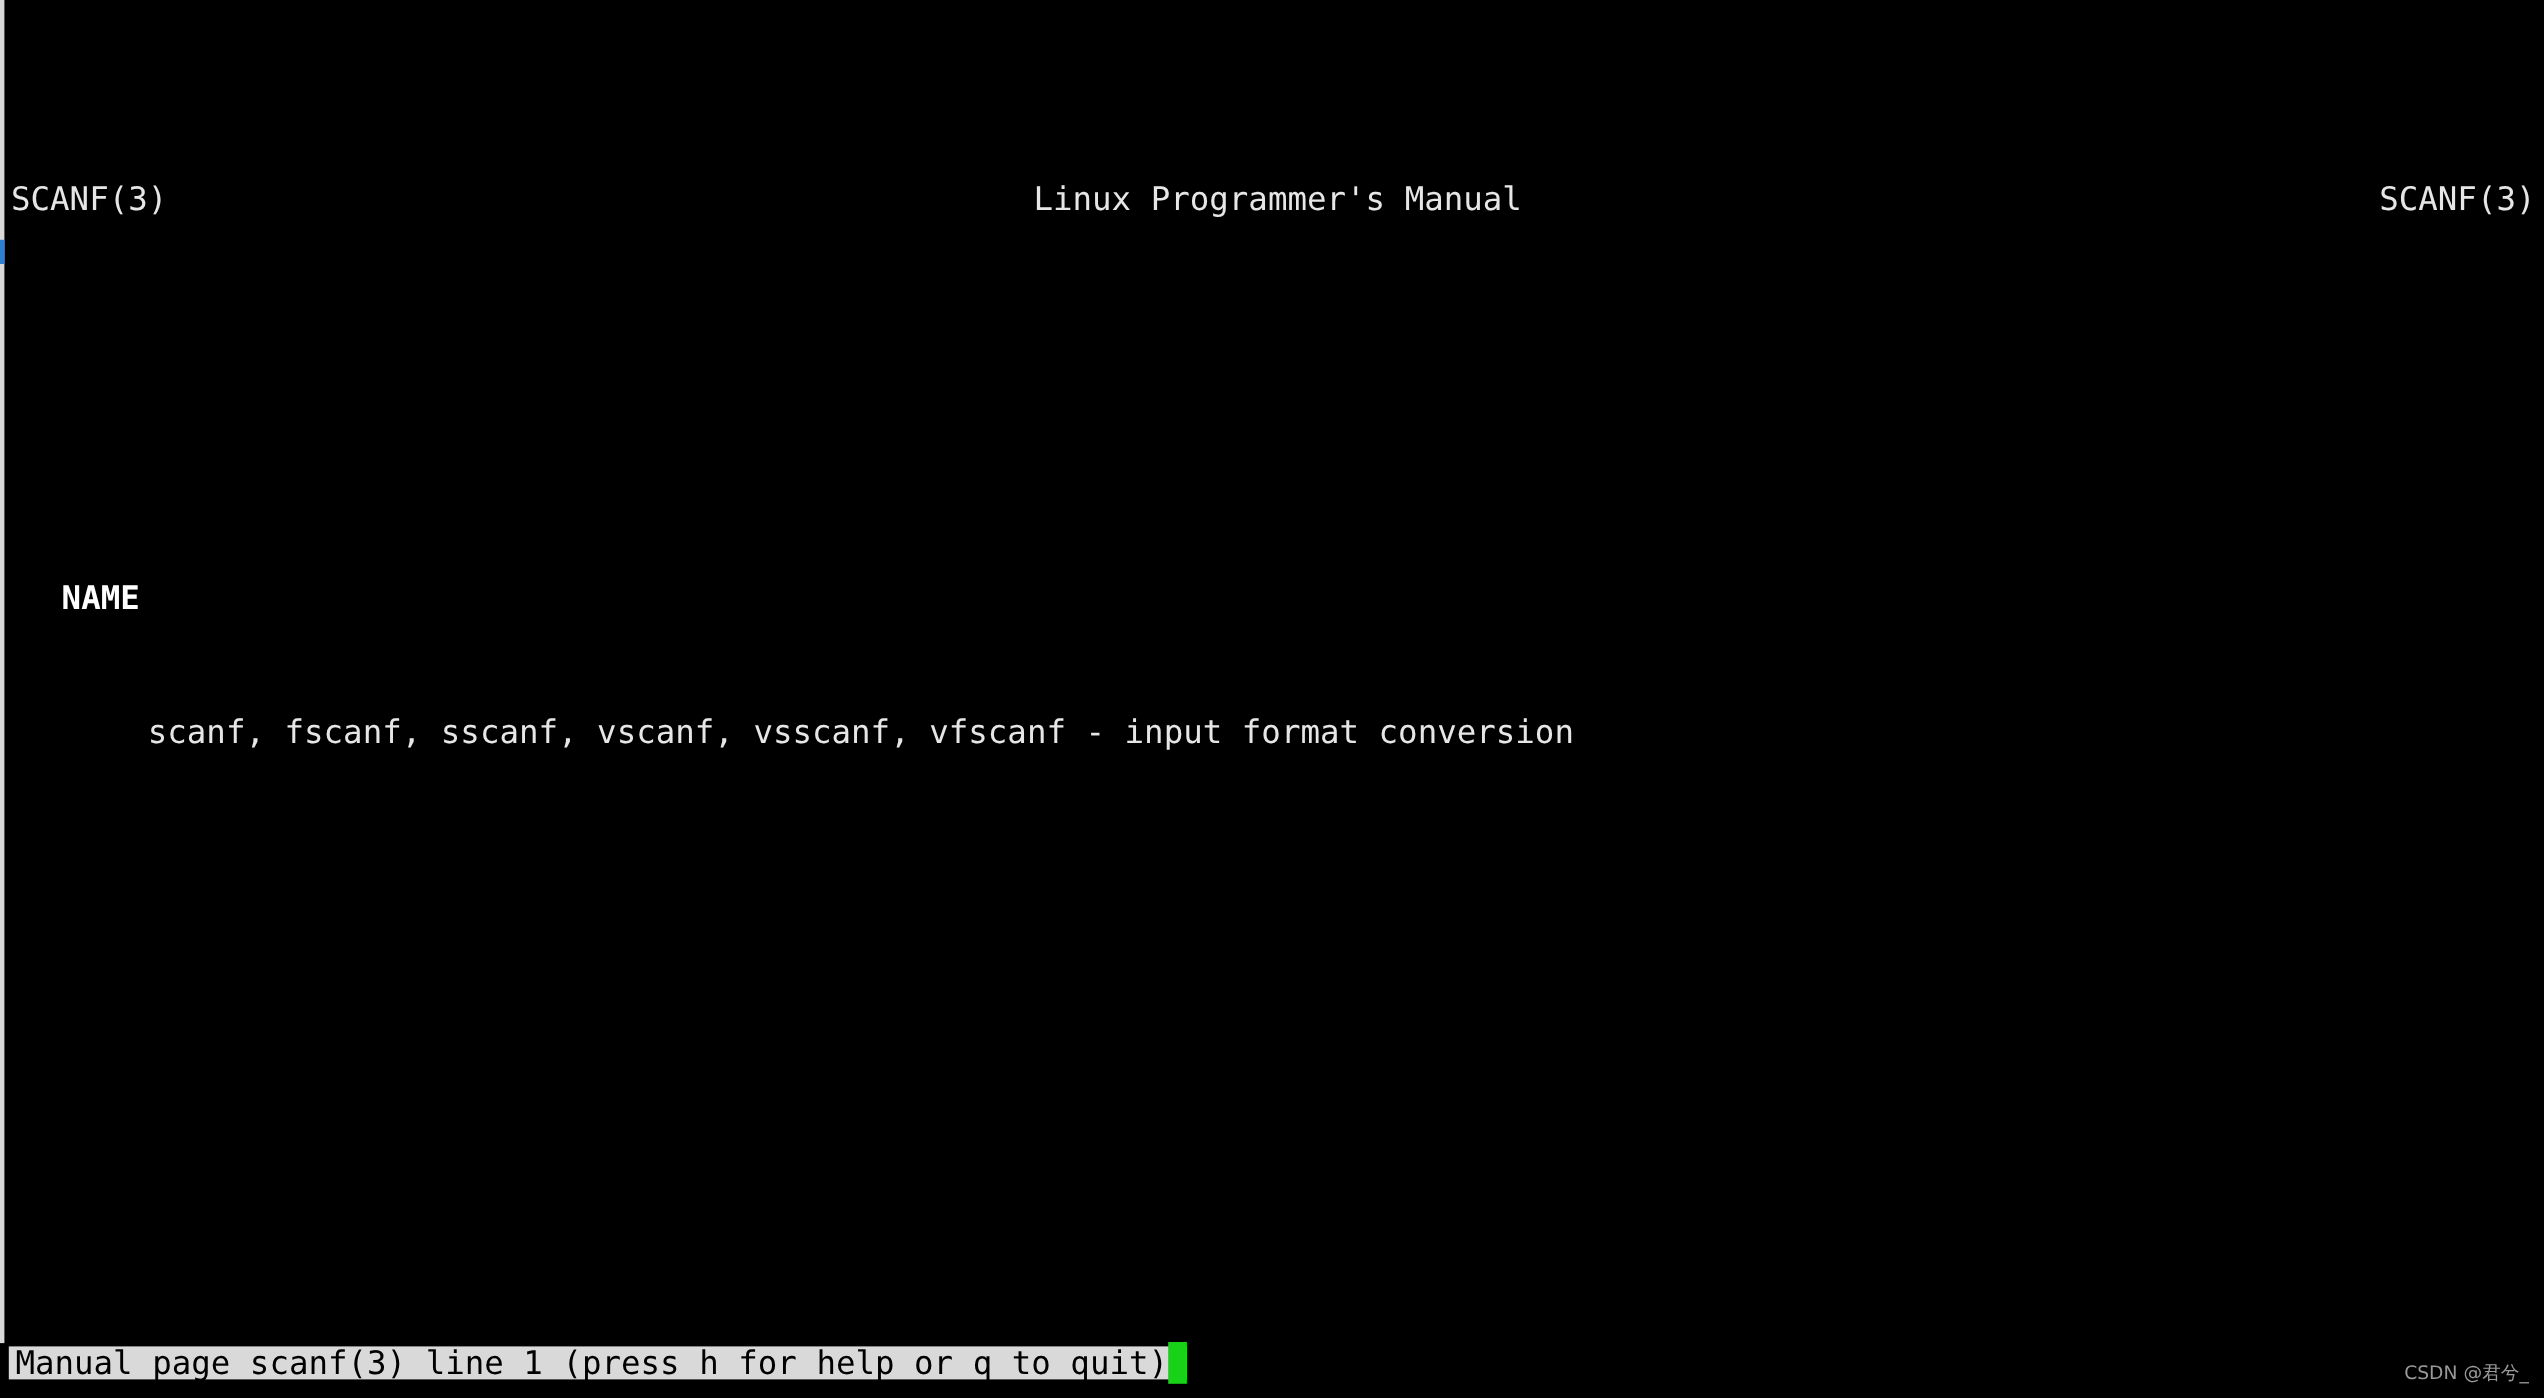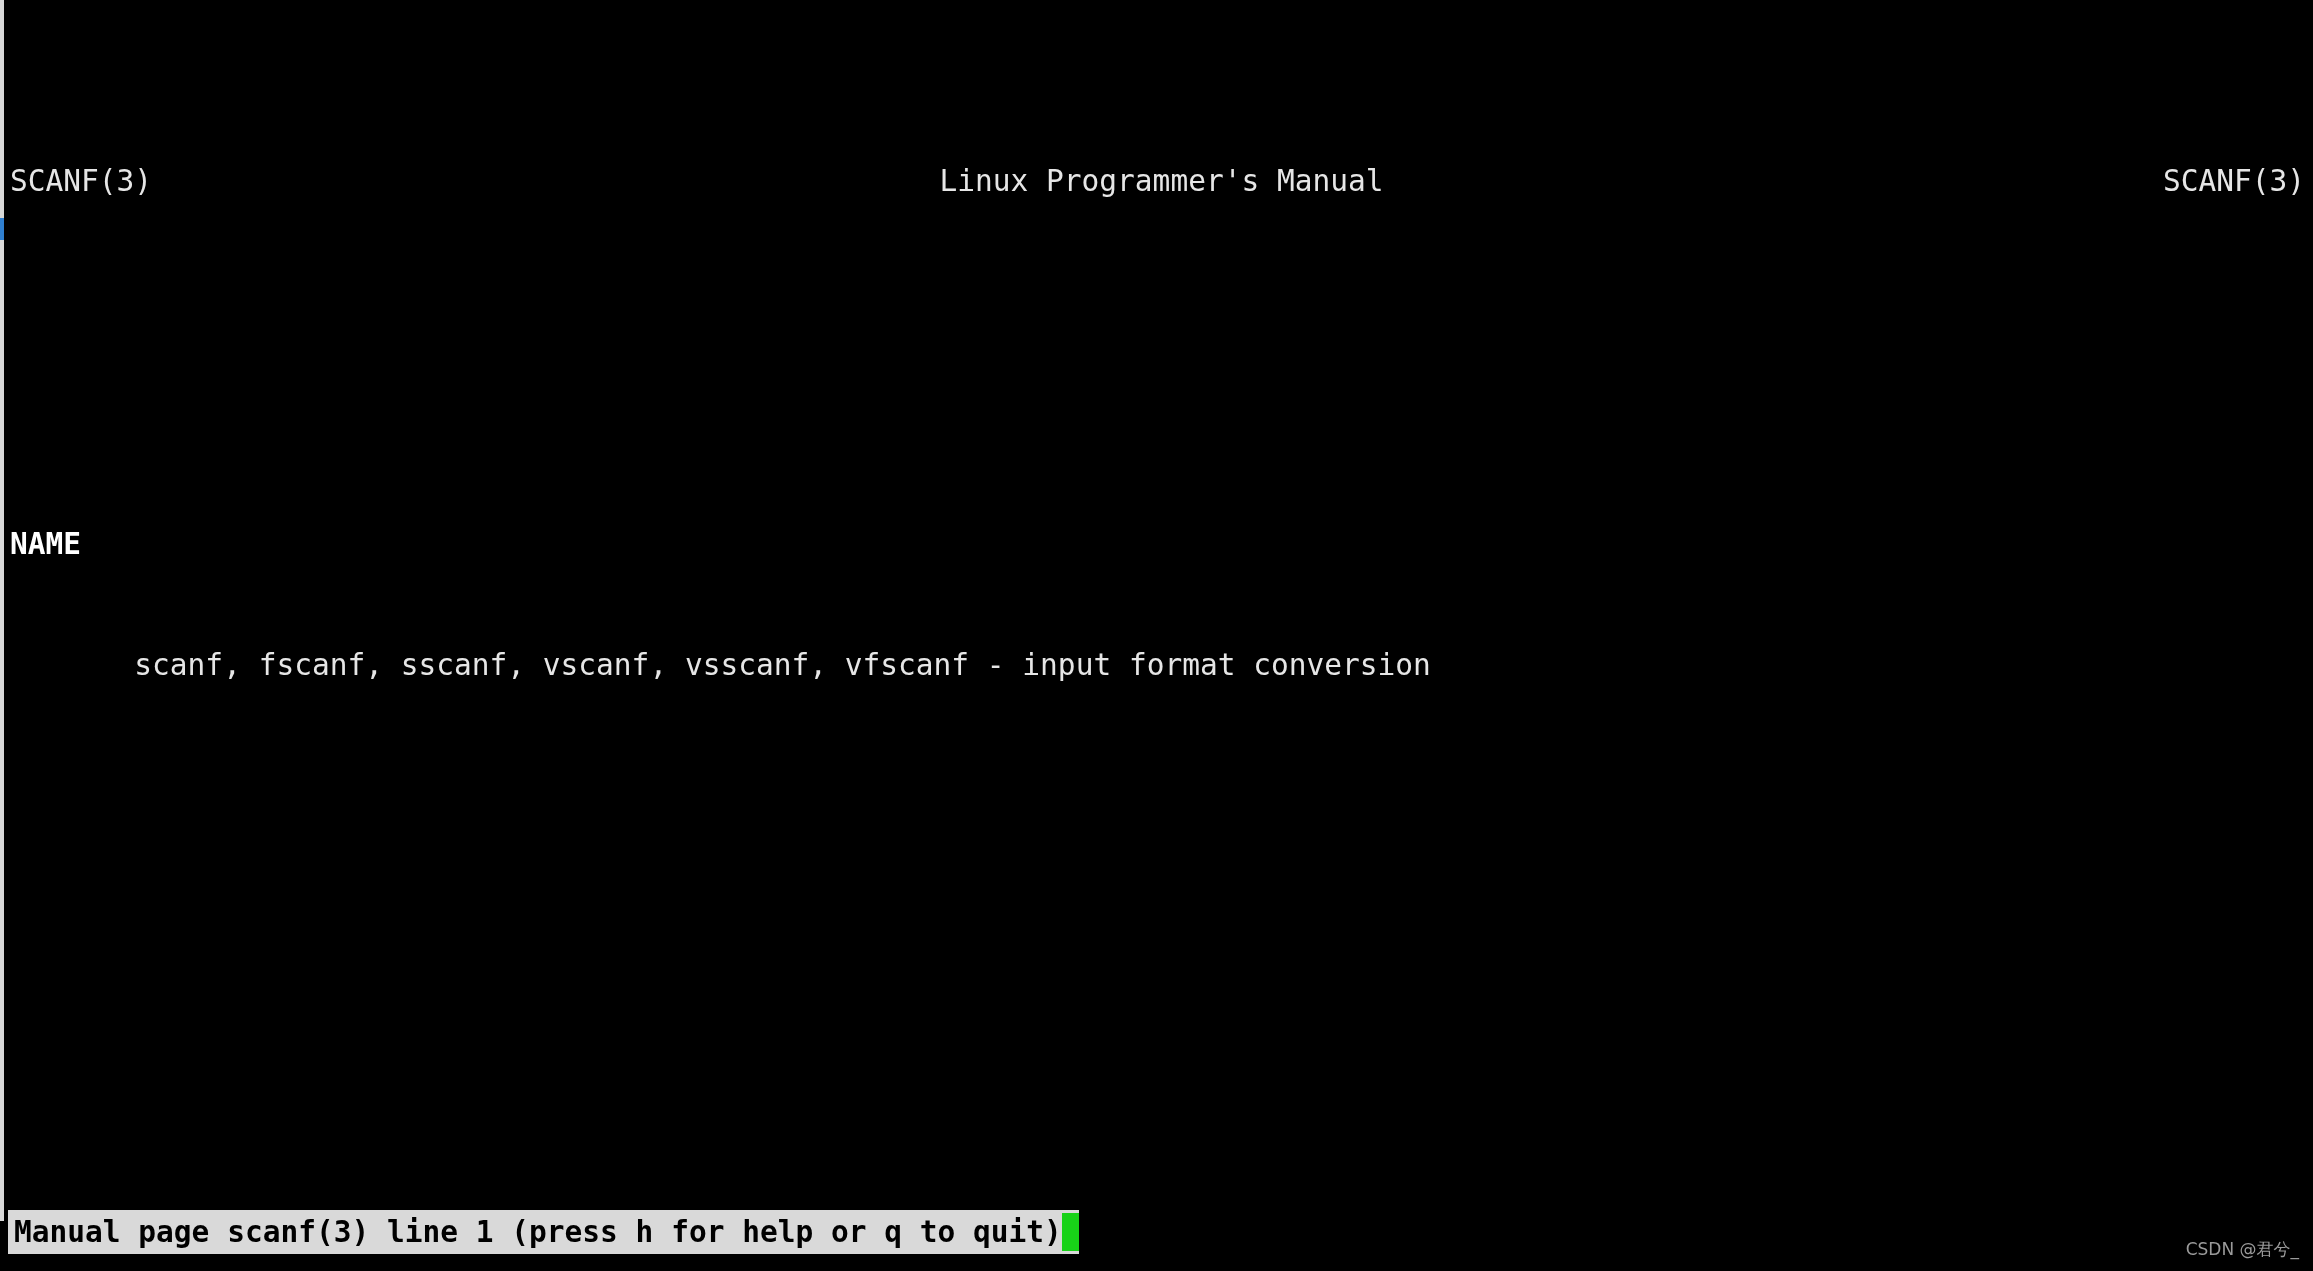--- a/index.html
+++ b/index.html
@@ -54,47 +54,47 @@
   }
   .line {
     display: block;
     height: 40.3px;
     white-space: pre;
     letter-spacing: 0;
   }
   .b {
     font-weight: bold;
     color: #ffffff;
+    margin-left: 46px;
   }
   .hdr-line {
     display: block;
     position: relative;
     height: 40.3px;
     white-space: pre;
   }
   .hdr-left   { position: absolute; left: 0; top: 0; }
   .hdr-center { position: absolute; left: 50%; top: 0; transform: translateX(-50%); }
   .hdr-right  { position: absolute; right: 8px; top: 0; }
 
   #statusbar {
     position: absolute;
     left: 8px;
     bottom: 17px;
-    height: 44px;
+    height: 30px;
     display: flex;
     align-items: center;
     background: #d9d9d9;
     color: #000000;
     font-family: "DejaVu Sans Mono", "Liberation Mono", monospace;
     font-size: 29.5px;
     line-height: 42px;
     white-space: pre;
     padding: 0 0 0 6px;
     z-index: 10;
-    font-weight: bold;
   }
   #status-text { color: #000000; }
   #cursor-block {
     display: inline-block;
     width: 17px;
     height: 38px;
     background: #18d218;
     margin-left: 0px;
   }
   #watermark {

